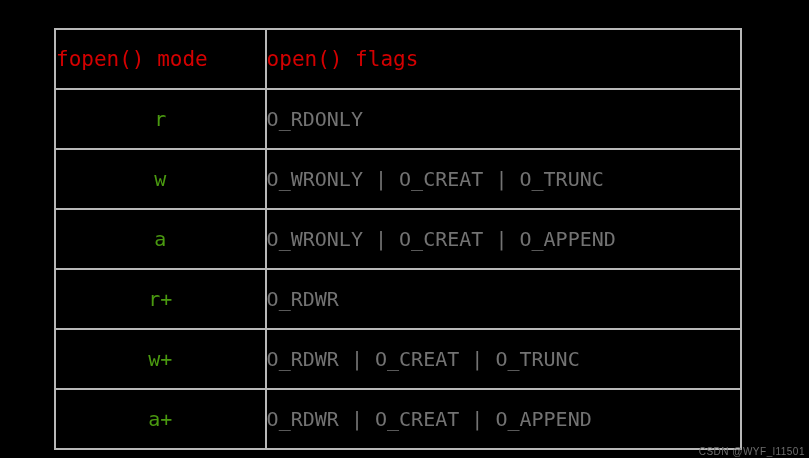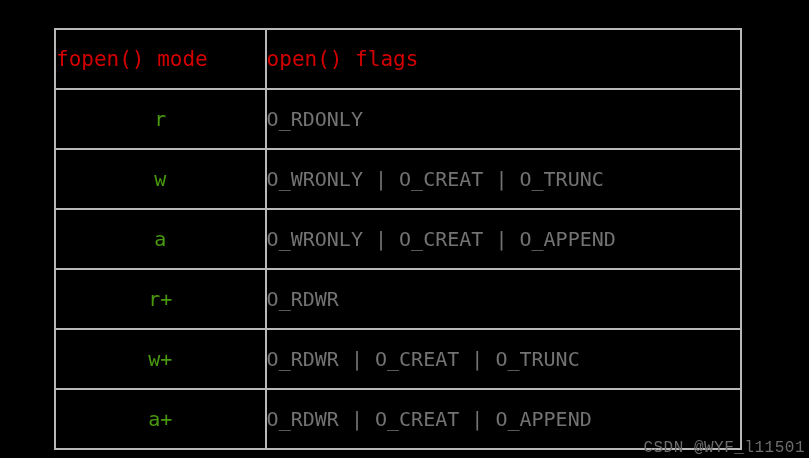--- a/index.html
+++ b/index.html
@@ -61,22 +61,22 @@
     text-align: left;
     padding-left: 22px;
     white-space: pre;
   }
 
   #watermark {
     position: absolute;
     right: 4px;
     bottom: 1px;
     color: #6e6e6e;
-    font-size: 16px;
-    font-family: Liberation Mono, monospace;
+    font-size: 10px;
+    font-family: Liberation Sans, sans-serif;
     letter-spacing: 0.5px;
     white-space: pre;
     pointer-events: none;
   }
 </style>
 </head>
 <body>
 
 <table id="flags-table">
   <colgroup>

